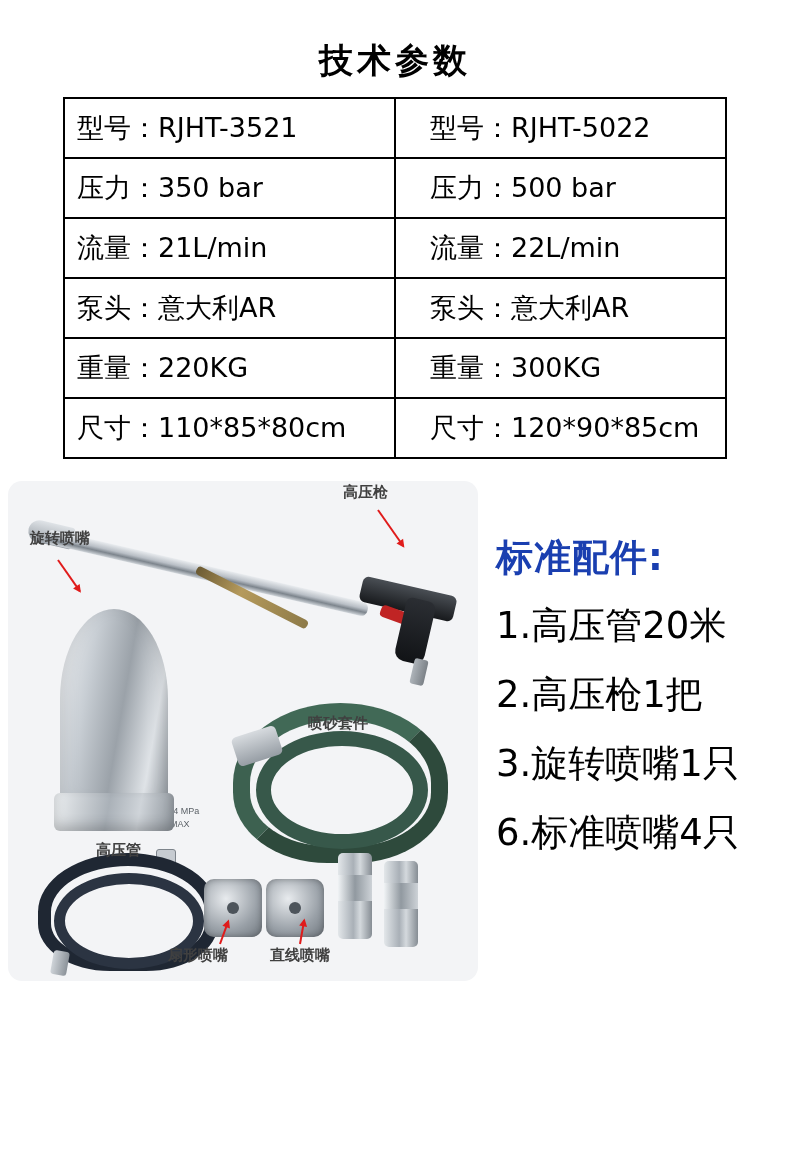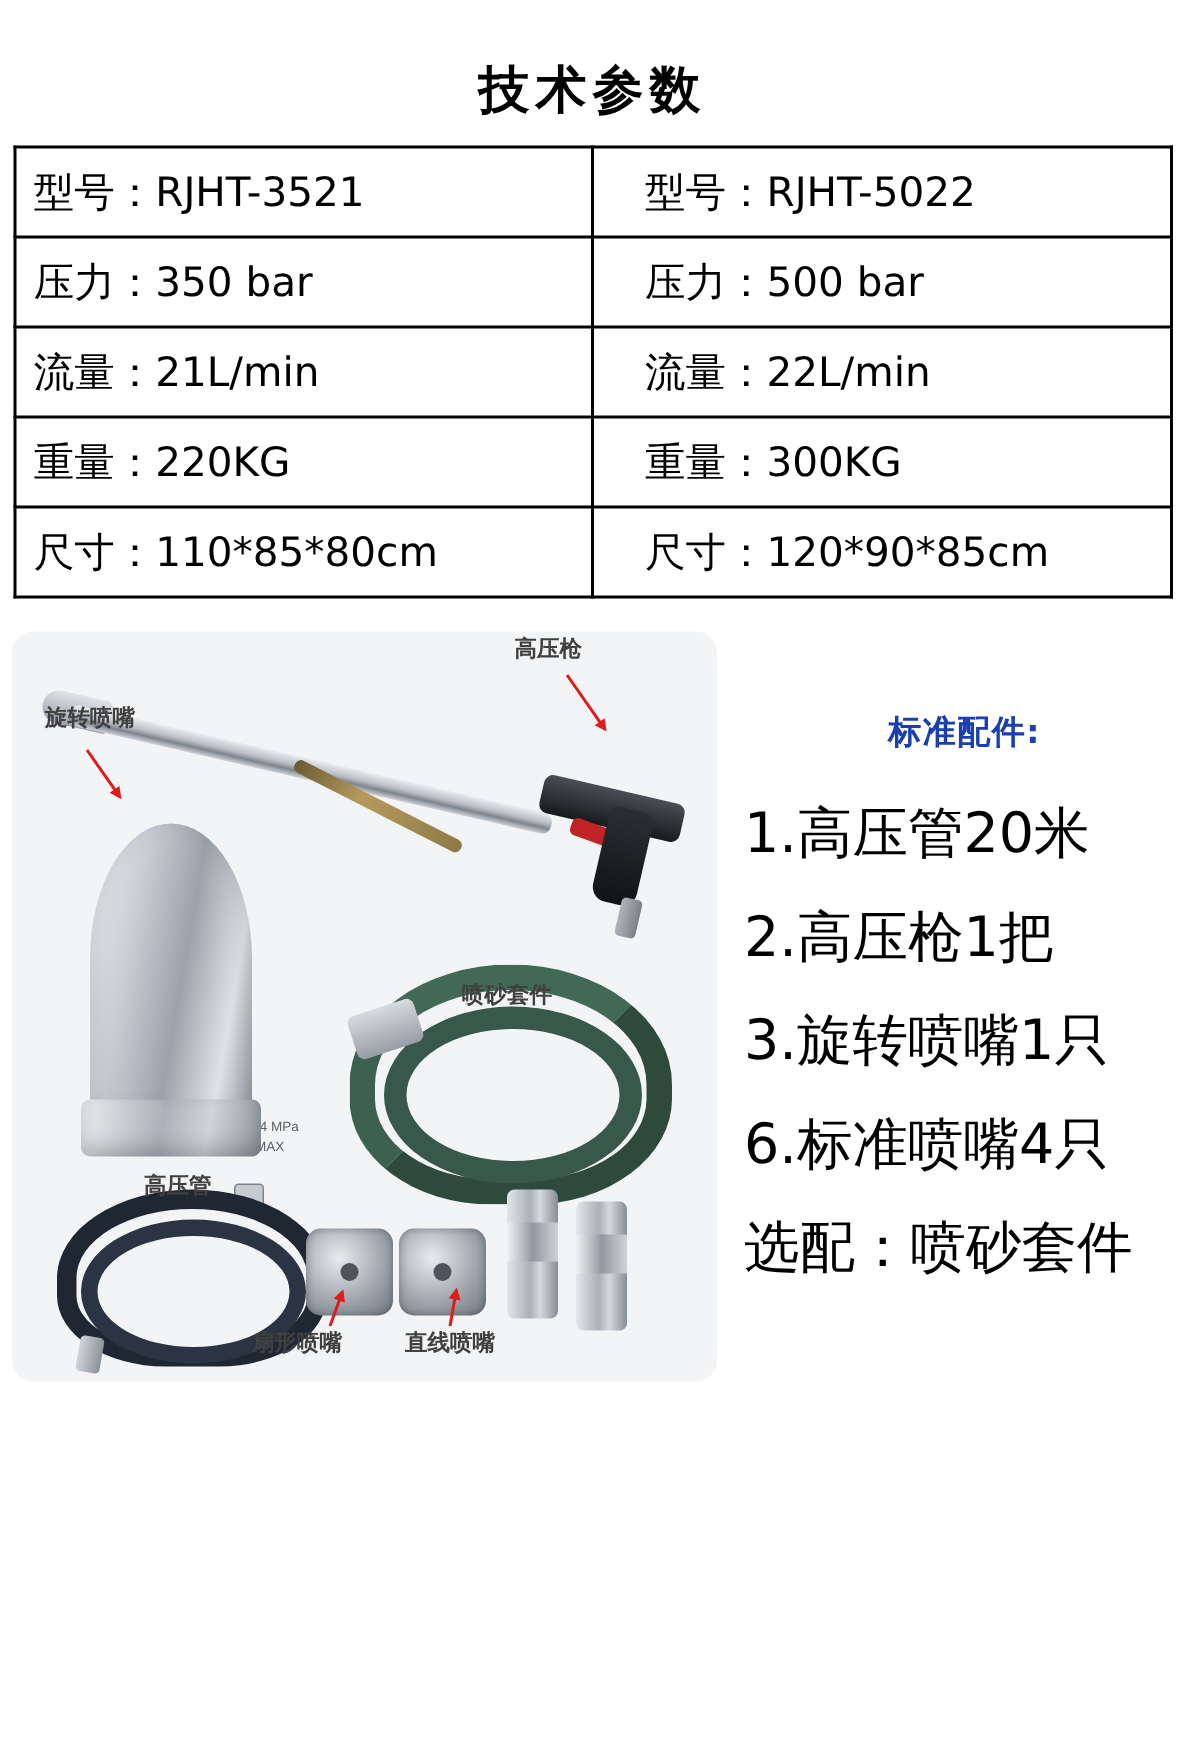--- a/index.html
+++ b/index.html
@@ -23,21 +23,21 @@
     font-weight: bold;
     letter-spacing: 4px;
     padding-top: 42px;
     padding-bottom: 18px;
     line-height: 1.1;
     font-family: "DejaVu Sans", sans-serif;
   }
 
   
   .spec-table {
-    width: 773px;
+    width: 664px;
     margin: 0 auto;
     border-collapse: collapse;
     table-layout: fixed;
   }
   .spec-table td {
     border: 2px solid #000;
     height: 58px;
     padding: 0 12px;
     font-size: 27px;
     font-family: "DejaVu Sans", sans-serif;
@@ -68,25 +68,24 @@
     flex: none;
   }
   .accessories {
     flex: 1;
     padding-left: 18px;
     padding-top: 52px;
   }
   .acc-title {
     color: #1a3fb0;
     font-weight: bold;
-    font-size: 22px;
+    font-size: 37px;
     font-family: "DejaVu Sans", sans-serif;
-    margin-bottom: 28px;
+    margin-bottom: 18px;
     letter-spacing: 1px;
-    text-align: center;
   }
   .acc-item {
     font-size: 37px;
     font-family: "DejaVu Sans", sans-serif;
     margin-bottom: 19px;
     white-space: nowrap;
   }
 
   
   .lance {
@@ -315,20 +314,28 @@
     <tr>
       <td>
         <span class="lbl">流量：</span><span class="val">21L/min</span>
       </td>
       <td class="right-col">
         <span class="lbl">流量：</span><span class="val">22L/min</span>
       </td>
     </tr>
     <tr>
       <td>
+        <span class="lbl">泵头：</span><span class="val">意大利AR</span>
+      </td>
+      <td class="right-col">
+        <span class="lbl">泵头：</span><span class="val">意大利AR</span>
+      </td>
+    </tr>
+    <tr>
+      <td>
         <span class="lbl">重量：</span><span class="val">220KG</span>
       </td>
       <td class="right-col">
         <span class="lbl">重量：</span><span class="val">300KG</span>
       </td>
     </tr>
     <tr>
       <td>
         <span class="lbl">尺寸：</span><span class="val">110*85*80cm</span>
       </td>
@@ -398,15 +405,14 @@
     <div class="ann" style="left:262px; top:465px;">直线喷嘴</div>
     <div class="arrow" style="left:292px; top:462px; width:24px; transform:rotate(-80deg);"></div>
   </div>
 
   <div class="accessories">
     <div class="acc-title" style="color: rgb(26, 63, 176);">标准配件:</div>
     <div class="acc-item">1.高压管20米</div>
     <div class="acc-item">2.高压枪1把</div>
     <div class="acc-item">3.旋转喷嘴1只</div>
     <div class="acc-item">6.标准喷嘴4只</div>
-    <div class="acc-item">选配：喷砂套件</div>
   </div>
 </div>
 
 </body></html>

